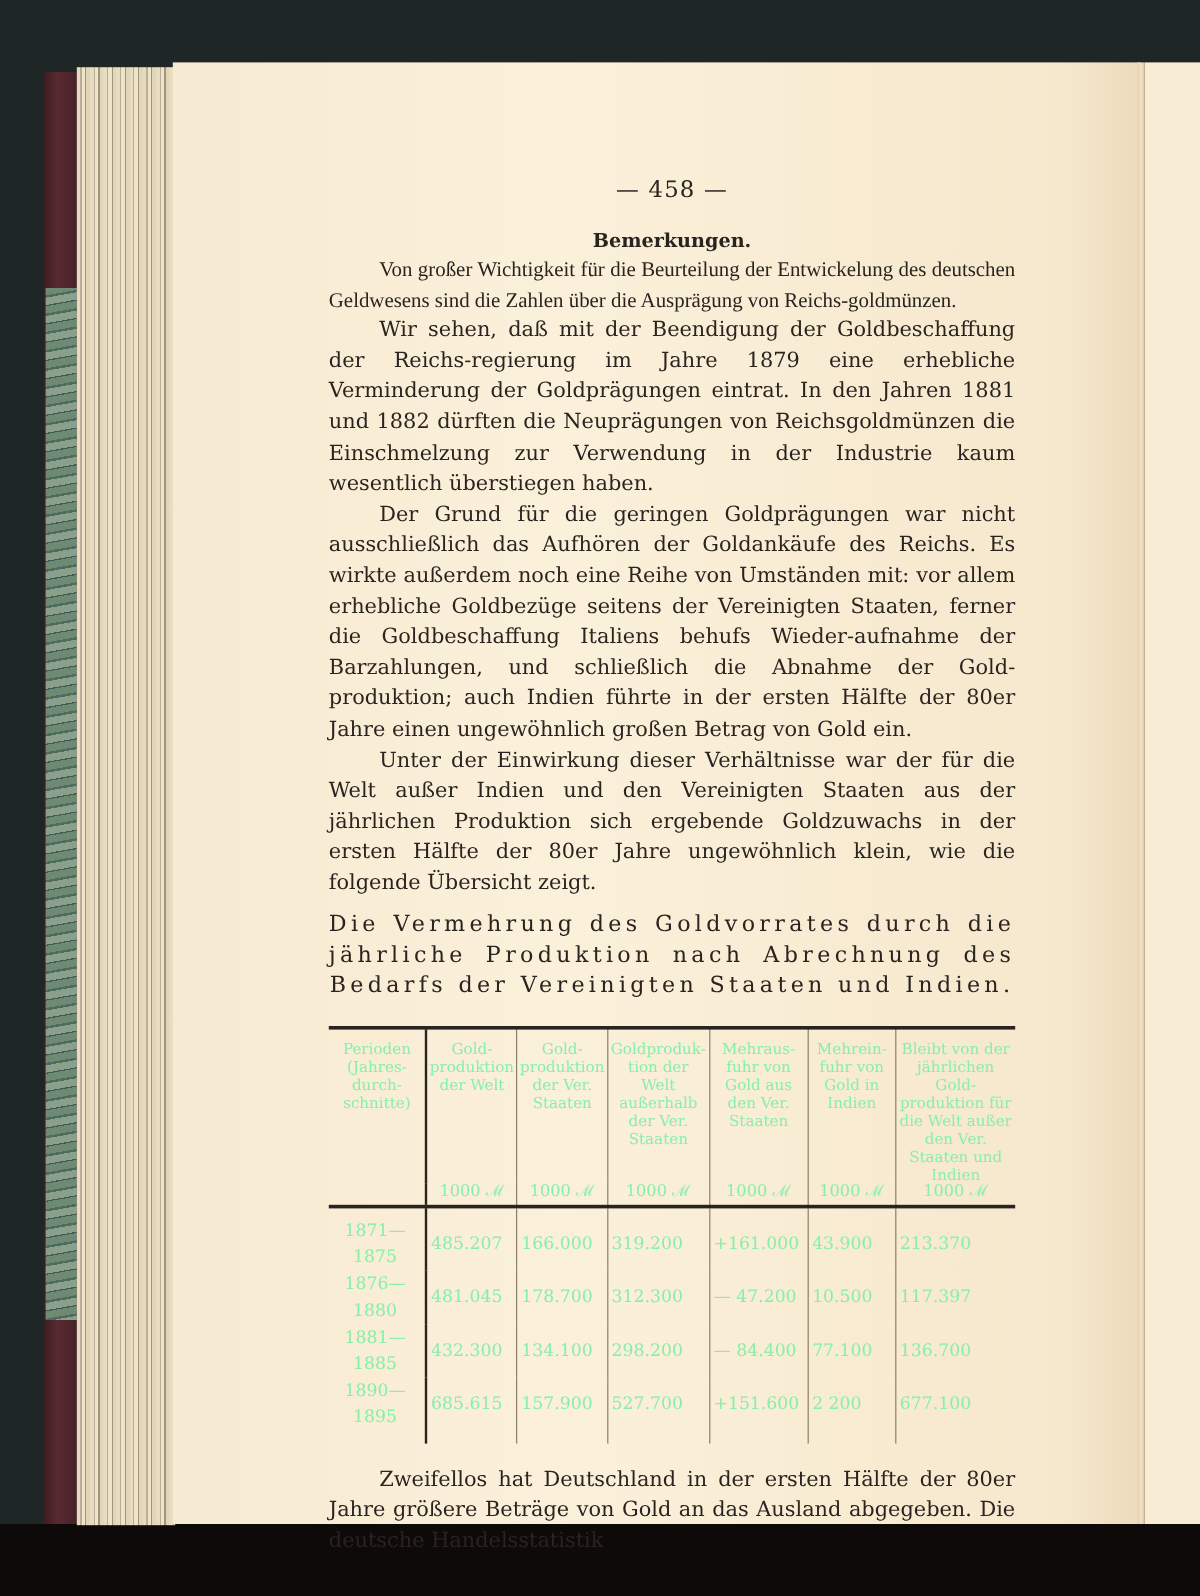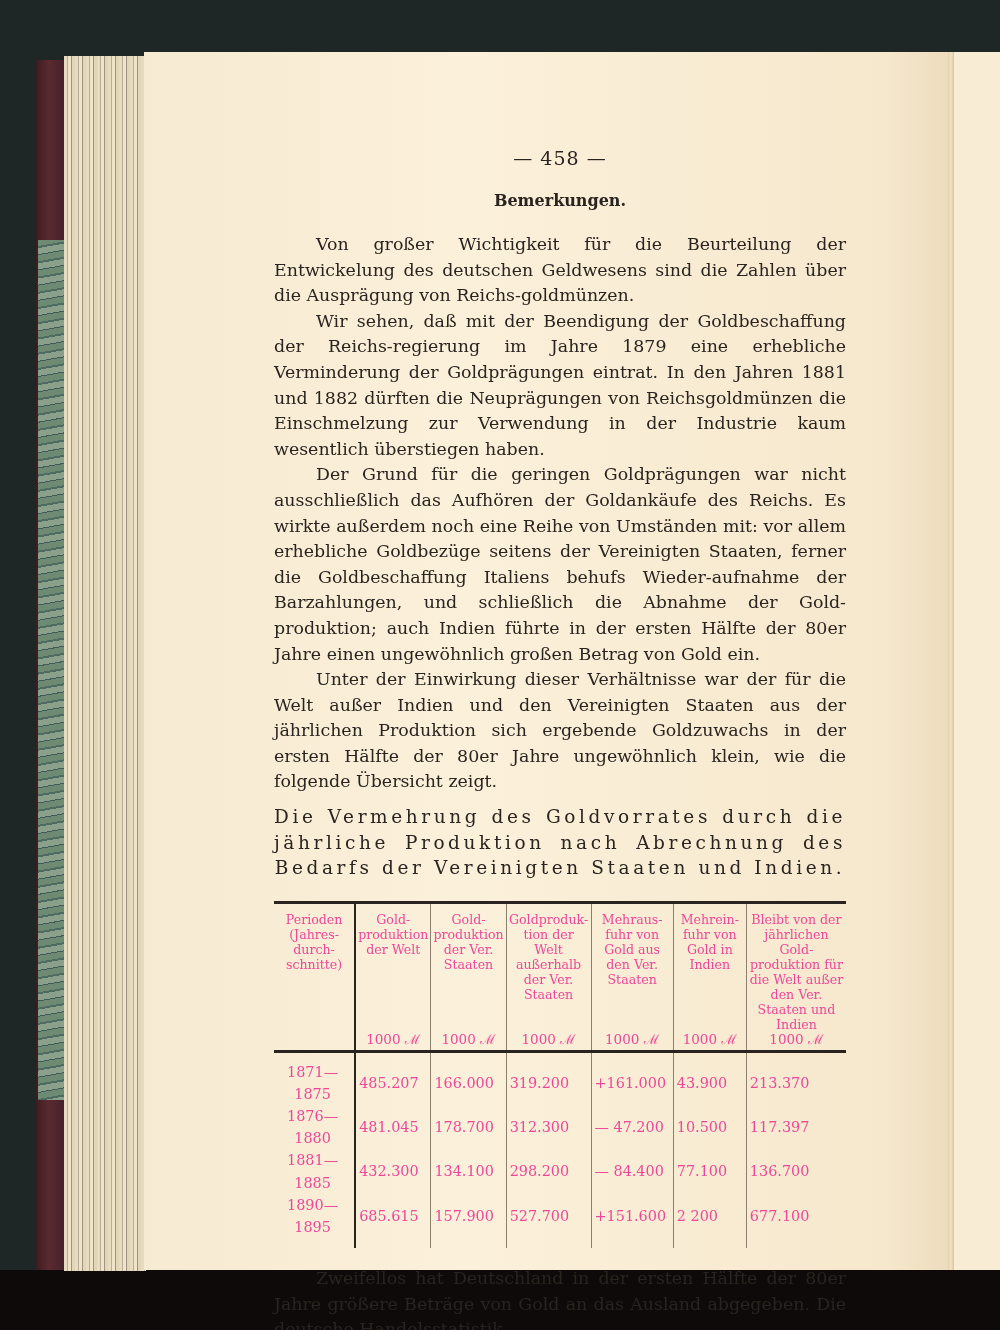--- a/index.html
+++ b/index.html
@@ -31,29 +31,29 @@
   .content {
     position: absolute; left: 274px; top: 140px; width: 572px;
     color: #2a2420;
   }
   .page-number { text-align: center; font-size: 19px; margin-top: 7px; letter-spacing: 1px; }
   .heading { text-align: center; font-weight: bold; font-size: 16px; margin-top: 22px; font-family: "DejaVu Serif", serif; }
   .para {
     font-size: 17.4px; line-height: 25.6px; text-align: justify;
     text-indent: 42px; margin: 0;
   }
-  .para.first { margin-top: 22px; }
+  .para.first { margin-top: 2px; font-family: Liberation Serif, serif; }
   .table-title {
     font-size: 18.5px; line-height: 25.5px; letter-spacing: 3.6px;
     text-align: justify; text-align-last: center; margin-top: 9px;
   }
 
   table.data {
     margin-top: 20px; width: 572px; border-collapse: collapse;
-    font-family: "DejaVu Serif", serif; font-size: 14px; color: #ec4899;
+    font-family: "DejaVu Serif", serif; font-size: 14px; color: #86efac;
     border-top: 3px solid #2a2420;
   }
   table.data th {
     font-weight: normal; font-size: 12.6px; line-height: 15px; vertical-align: top;
     padding: 8px 2px 0 2px; border-left: 1px solid #8b7f6e; text-align: center;
   }
   table.data th:first-child { border-left: none; }
   table.data th:nth-child(2), table.data td:nth-child(2) { border-left: 2.5px solid #2a2420; }
   table.data tr.units th { padding-top: 0; padding-bottom: 3px; vertical-align: bottom; font-size: 13.5px; }
   table.data tbody { border-top: 3px solid #2a2420; }

